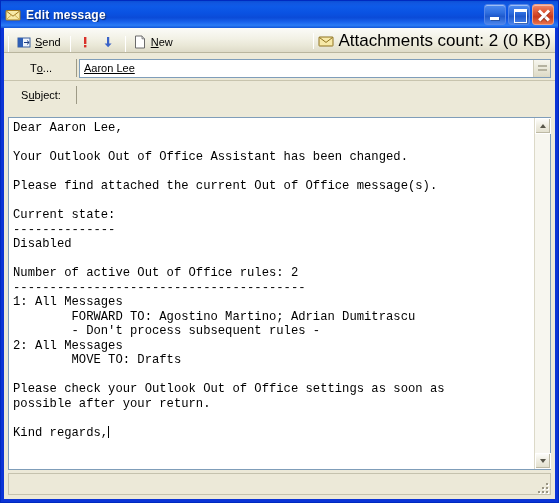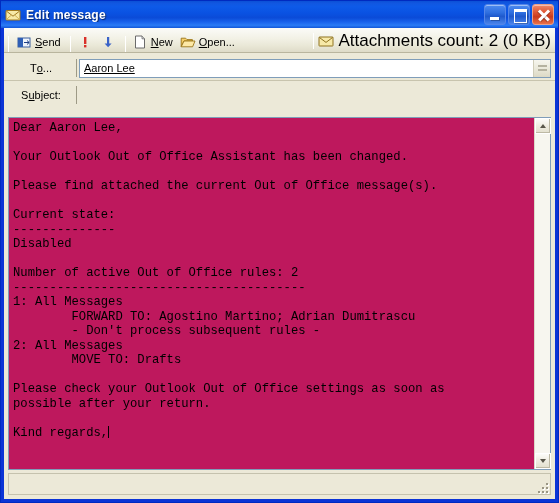--- a/index.html
+++ b/index.html
@@ -224,21 +224,21 @@
     height: 1px;
     background: #ffffff;
     border-top: 1px solid #c8c4ae;
     margin: 0 0 0 0;
   }
 
   
   #body-area {
     flex: 1 1 auto;
     display: flex;
-    background: #be185d;
+    background: #ffffff;
     border: 1px solid #7f9db9;
     margin: 0 4px 0 4px;
     min-height: 0;
     position: relative;
   }
   #body-text {
     flex: 1 1 auto;
     font-family: "Liberation Mono", "DejaVu Sans Mono", monospace;
     font-size: 12.2px;
     line-height: 14.5px;
@@ -372,29 +372,20 @@
       <span class="tb-btn">
         <span class="tb-icon">
           <svg width="16" height="16" viewBox="0 0 16 16">
             <path d="M3.5 2 H10 L12.5 4.6 V14 H3.5 Z" fill="#ffffff" stroke="#6b6b6b" stroke-width="1"></path>
             <path d="M10 2 V4.8 H12.5" fill="#dddddd" stroke="#6b6b6b" stroke-width="0.8"></path>
           </svg>
         </span>
         <span class="lbl"><u>N</u>ew</span>
       </span>
 
-      <span class="tb-btn">
-        <span class="tb-icon">
-          <svg width="16" height="16" viewBox="0 0 16 16">
-            <path d="M1.2 12.6 V4.2 H5.6 L7 5.6 H12.4 V7 H4 L1.2 12.6 Z" fill="#f5cf6a" stroke="#9a7416" stroke-width="0.9"></path>
-            <path d="M4 7 H15 L12.6 12.8 H1.2 Z" fill="#fde9a6" stroke="#9a7416" stroke-width="0.9"></path>
-          </svg>
-        </span>
-        <span class="lbl"><u>O</u>pen...</span>
-      </span>
 
       <span id="tb-right">
         <span class="tb-sep"></span>
         <span class="tb-icon">
           <svg width="16" height="16" viewBox="0 0 16 16">
             <rect x="1" y="4" width="14" height="9" rx="0.5" fill="#f7e9a8" stroke="#8f7320" stroke-width="1"></rect>
             <path d="M1.3 4.4 L8 9.4 L14.7 4.4" fill="none" stroke="#8f7320" stroke-width="1"></path>
           </svg>
         </span>
         <span id="attach-label">Attachments count: 2  (0 KB)</span>

